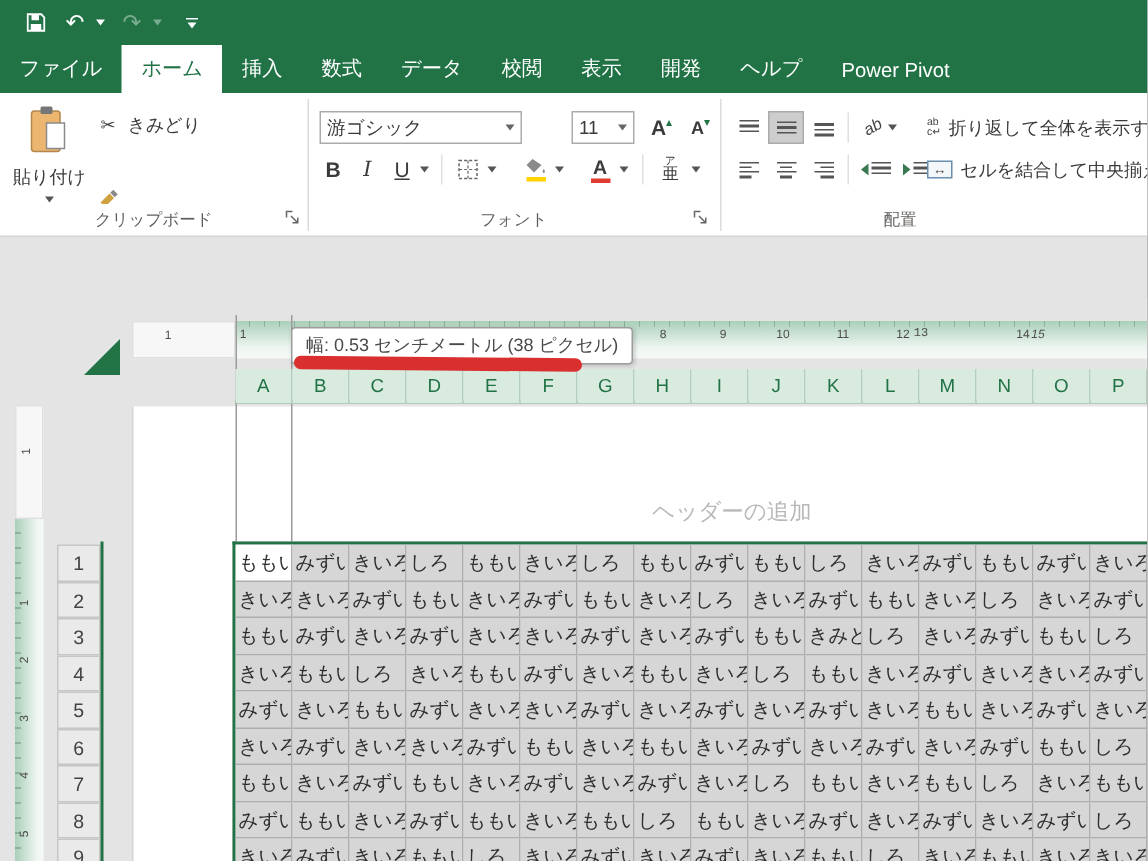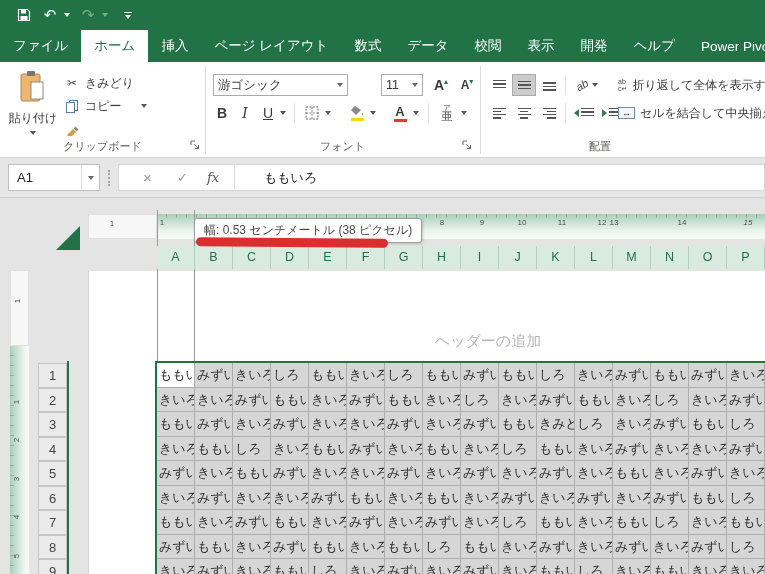--- a/index.html
+++ b/index.html
@@ -119,21 +119,20 @@
           <span class="bar"></span>
           <span class="ddw"></span>
         </span>
     </div>
   </div>
 
   <div class="tabstrip" id="tabs">
     <div class="tab">ファイル</div>
       <div class="tab active">ホーム</div>
       <div class="tab">挿入</div>
-      <div class="tab">ページ レイアウト</div>
       <div class="tab">数式</div>
       <div class="tab">データ</div>
       <div class="tab">校閲</div>
       <div class="tab">表示</div>
       <div class="tab">開発</div>
       <div class="tab">ヘルプ</div>
       <div class="tab">Power Pivot</div>
   </div>
 
   <div class="ribbon">
@@ -146,30 +145,20 @@
             <rect x="13" y="12" width="12" height="17" fill="#fff" stroke="#8a8a8a"></rect>
           </svg>
       </span>
       <span class="lbl">貼り付け</span>
       <span class="ddw"></span>
     </div>
     <div class="ritem" style="left:64px;top:10px;">
       <span class="icon14" style="color:#444;">✂</span>
       <span>きみどり</span>
     </div>
-    <div class="ritem" style="left:64px;top:33px;">
-      <span class="icon14">
-        <svg width="14" height="14" viewBox="0 0 14 14">
-            <rect x="4.5" y="1.5" width="8" height="10" fill="#fff" stroke="#5b7e9e"></rect>
-            <rect x="1.5" y="3.5" width="8" height="10" fill="#fff" stroke="#5b7e9e"></rect>
-          </svg>
-      </span>
-      <span>コピー</span>
-      <span class="ddw" style="border-top-color:#555;margin-left:14px;"></span>
-    </div>
     <div class="ritem" style="left:64px;top:56px;">
       <span class="icon14">
         <svg width="14" height="14" viewBox="0 0 14 14">
             <path d="M2 13l6-6 3 3-6 6z" fill="#cfa13f"></path>
             <path d="M8.5 6.5l2-2 3 3-2 2z" fill="#8a8a8a"></path>
           </svg>
       </span>
     </div>
     <div class="glabel" style="left:0;width:205px;">クリップボード</div>
     <div class="launcher" style="left:188px;top:76px;">
@@ -309,36 +298,20 @@
           <i style="width:100%"></i>
         </span>
       </div>
     <div class="ritem" style="left:618px;top:40px;">
       <span class="merge">↔</span>
       <span style="white-space:nowrap;">セルを結合して中央揃え</span>
     </div>
     <div class="glabel" style="left:480px;width:240px;">配置</div>
   </div>
 
-  <div class="fbar">
-    <div class="namebox">
-      <span>A1</span>
-      <span class="dd">
-          <span class="ddw" style="border-top-color:#666;"></span>
-        </span>
-    </div>
-    <div class="vdots"></div>
-    <div class="fxbar">
-      <span class="fx-x">×</span>
-      <span class="fx-ok">✓</span>
-      <span class="fx-fx">fx</span>
-      <span class="fx-sep"></span>
-      <span class="fx-val">ももいろ</span>
-    </div>
-  </div>
 
   <div class="sheet">
     <div class="page"></div>
     <div class="hplaceholder">ヘッダーの追加</div>
 
     <div class="hr-m" id="hrm">
         <div class="tickh" style="left: 23px;">1</div>
       </div>
     <div class="hr-c" id="hrc">
         <div class="tickh" style="left: 5px;">1</div>
@@ -348,21 +321,21 @@
         <div class="tickh" style="left: 165px;">5</div>
         <div class="tickh" style="left: 205px;">6</div>
         <div class="tickh" style="left: 245px;">7</div>
         <div class="tickh" style="left: 285px;">8</div>
         <div class="tickh" style="left: 325px;">9</div>
         <div class="tickh" style="left: 365px;">10</div>
         <div class="tickh" style="left: 405px;">11</div>
         <div class="tickh" style="left: 445px;">12</div>
         <div class="tickh" style="left: 457px; font-family: Liberation Mono, monospace;">13</div>
         <div class="tickh" style="left: 525px;">14</div>
-        <div class="tickh" style="left: 591px; font-style: italic;">15</div>
+        <div class="tickh" style="left: 535px; font-style: italic;">15</div>
         <div class="tickh" style="left: 614px; margin-left: 12px;">16</div>
       </div>
     <div class="vr-m" id="vrm">
         <div class="tickv" style="top: 30px;">1</div>
       </div>
     <div class="vr-c" id="vrc">
         <div class="tickv" style="top: 55.5px;">1</div>
         <div class="tickv" style="top: 94px;">2</div>
         <div class="tickv" style="top: 132.5px;">3</div>
         <div class="tickv" style="top: 171px;">4</div>

